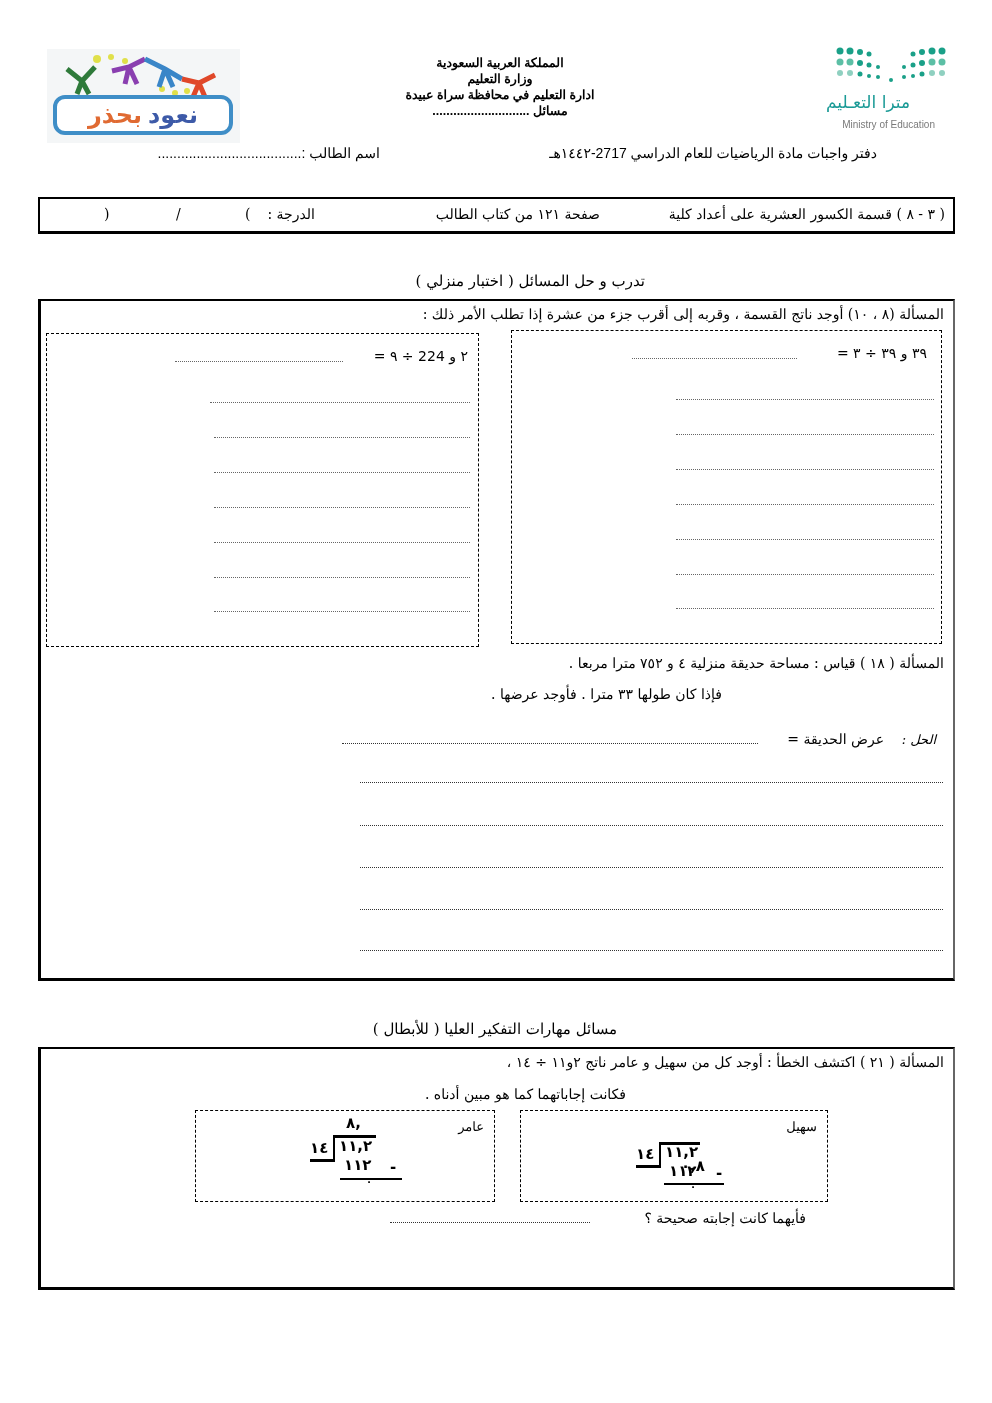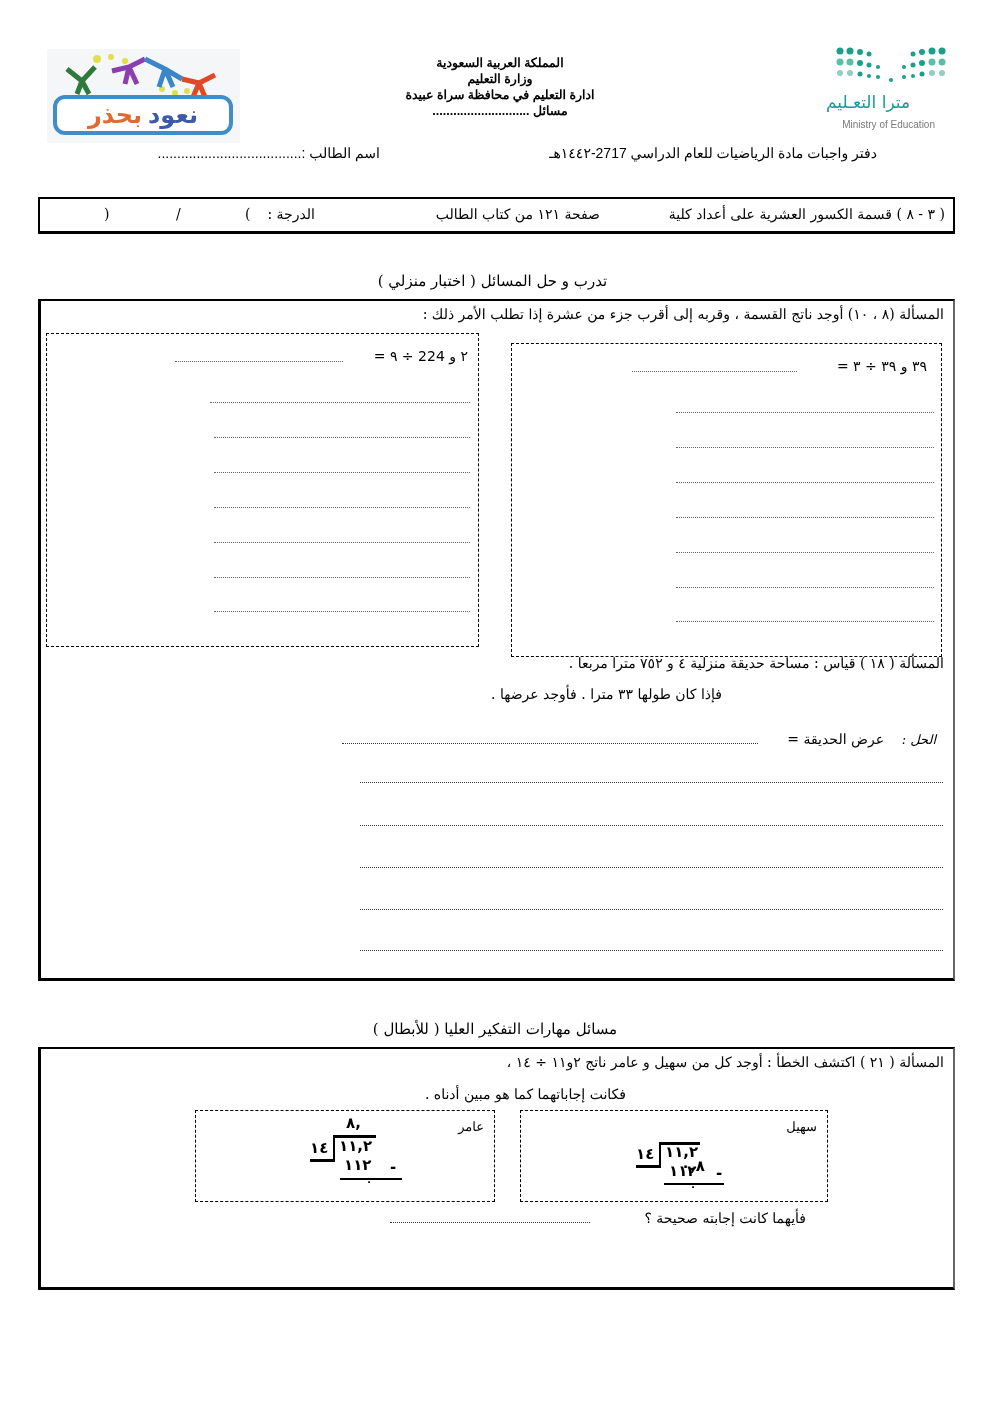--- a/index.html
+++ b/index.html
@@ -119,27 +119,27 @@
 
 <div class="abs title-box">
   <span class="rtl" style="right:8px;">( ٣ - ٨ ) قسمة الكسور العشرية على أعداد كلية</span>
   <span class="rtl" style="right:353px;">صفحة ١٢١ من كتاب الطالب</span>
   <span class="rtl" style="right:638px;">الدرجة :</span>
   <span style="left:205px;">(</span>
   <span style="left:136px;">/</span>
   <span style="left:64px;">)</span>
 </div>
 
-<div class="abs section-heading rtl" style="left:340px; top:272px; width:305px; text-align:center;">تدرب و حل المسائل ( اختبار منزلي )</div>
+<div class="abs section-heading rtl" style="left:340px; top:272px; width:305px; ">تدرب و حل المسائل ( اختبار منزلي )</div>
 
 <div class="abs frame thick" style="left:38px; top:299px; width:917px; height:682px;"></div>
 
 <div class="abs p-text rtl" style="right:48px; top:306px;">المسألة (٨ ، ١٠) أوجد ناتج القسمة ، وقربه إلى أقرب جزء من عشرة إذا تطلب الأمر ذلك :</div>
 
-<div class="abs answer-box" style="left:511px; top:343px; width:431px; height:314px;text-align:right;">
+<div class="abs answer-box" style="left:511px; top:330px; width:431px; height:314px;text-align:right;">
   <div class="abs math rtl" style="right:14px; top:14px;">٣٩ و ٣٩ ÷ ٣ =</div>
   <div class="abs dotline" style="left:120px; top:27px; width:165px;"></div>
   <div class="abs dotline" style="left:164px; top:68px; width:258px;"></div>
   <div class="abs dotline" style="left:164px; top:103px; width:258px;"></div>
   <div class="abs dotline" style="left:164px; top:138px; width:258px;"></div>
   <div class="abs dotline" style="left:164px; top:173px; width:258px;"></div>
   <div class="abs dotline" style="left:164px; top:208px; width:258px;"></div>
   <div class="abs dotline" style="left:164px; top:243px; width:258px;"></div>
   <div class="abs dotline" style="left:164px; top:277px; width:258px;"></div>
 </div>

